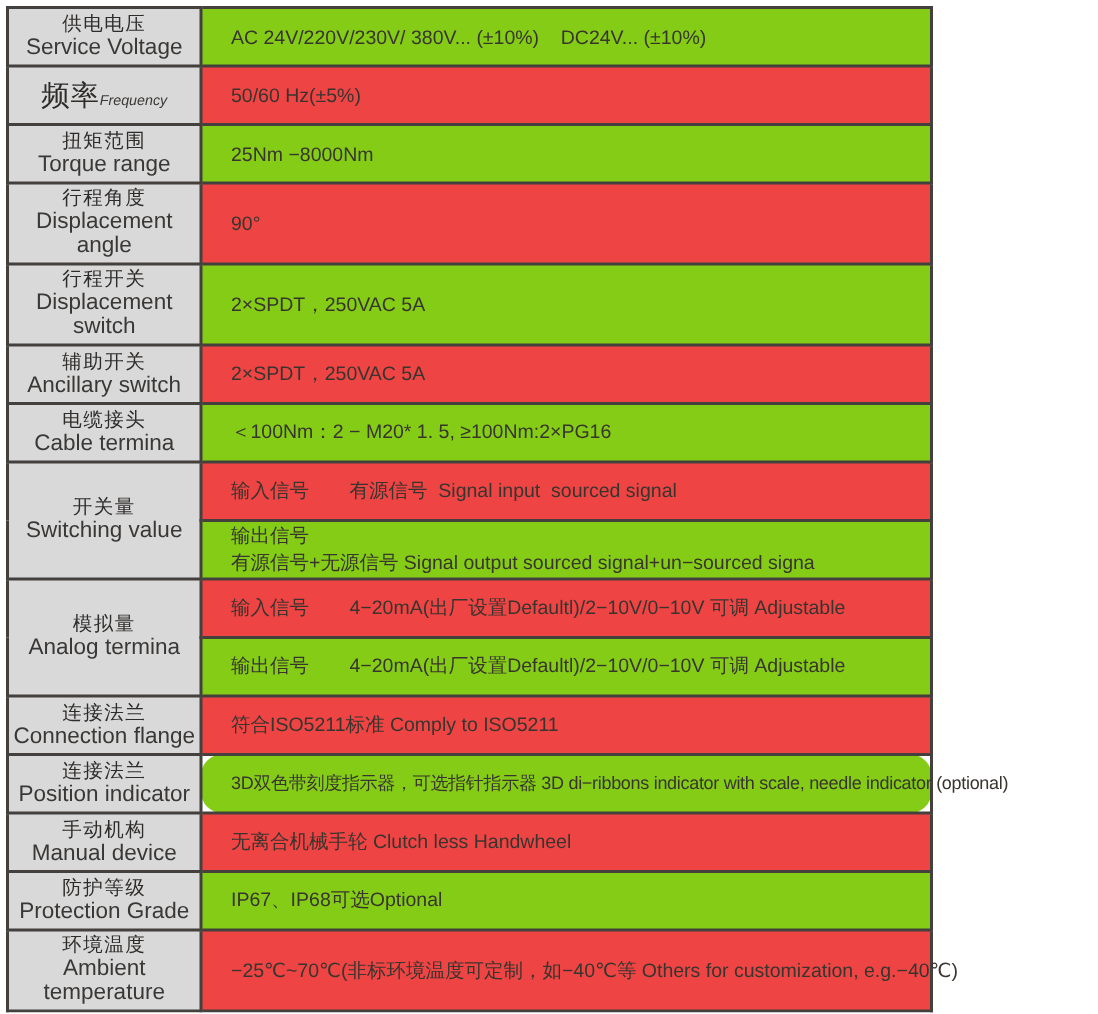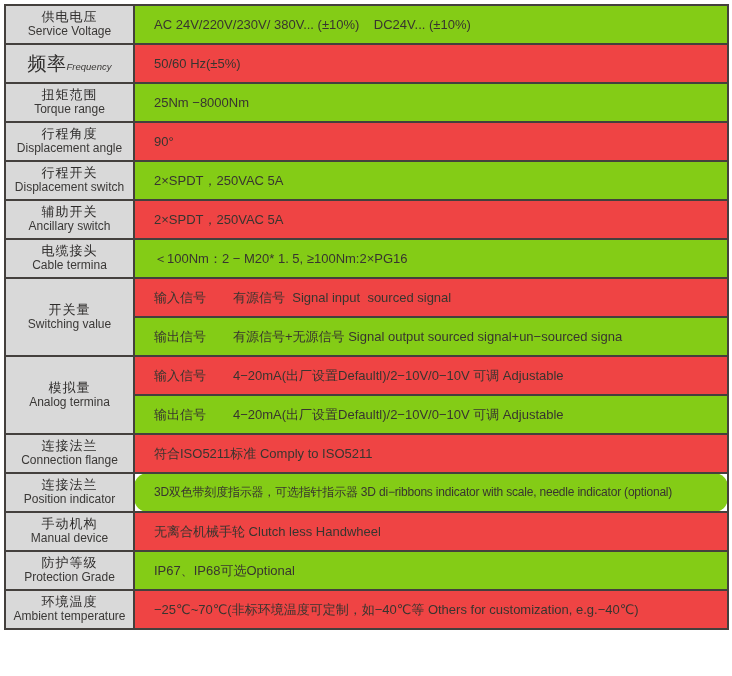--- a/index.html
+++ b/index.html
@@ -11,42 +11,42 @@
     color: #333333;
   }
   .spec-wrap {
     position: absolute;
     left: 4px; top: 4px;
     width: 725px; height: 671px;
     overflow: hidden;
   }
   table.spec {
     border-collapse: collapse;
-    width: 725px;
+    width: 618px;
     table-layout: fixed;
   }
   table.spec td {
     border: 2px solid #44403d;
     vertical-align: middle;
   }
   table.spec tr { height: 39px; }
   td.label {
     width: 129px;
     background: #d9d9d9;
     text-align: center;
     padding: 2px 2px;
   }
   td.label .zh {
     font-size: 13px;
     color: #2e2c2b;
     letter-spacing: 1px;
     line-height: 1.15;
   }
   td.label .en {
-    font-size: 12px;
+    font-size: 15px;
     color: #3a3836;
     line-height: 1.1;
   }
   td.label .zh-inline { font-size: 19px; color: #2e2c2b; letter-spacing: 0.5px; }
   td.label .en-inline { font-size: 9.5px; color: #3a3836; font-style: italic; }
   td.value {
     padding-left: 19px;
     font-size: 13px;
     color: #38352f;
     background: #ef4444;

